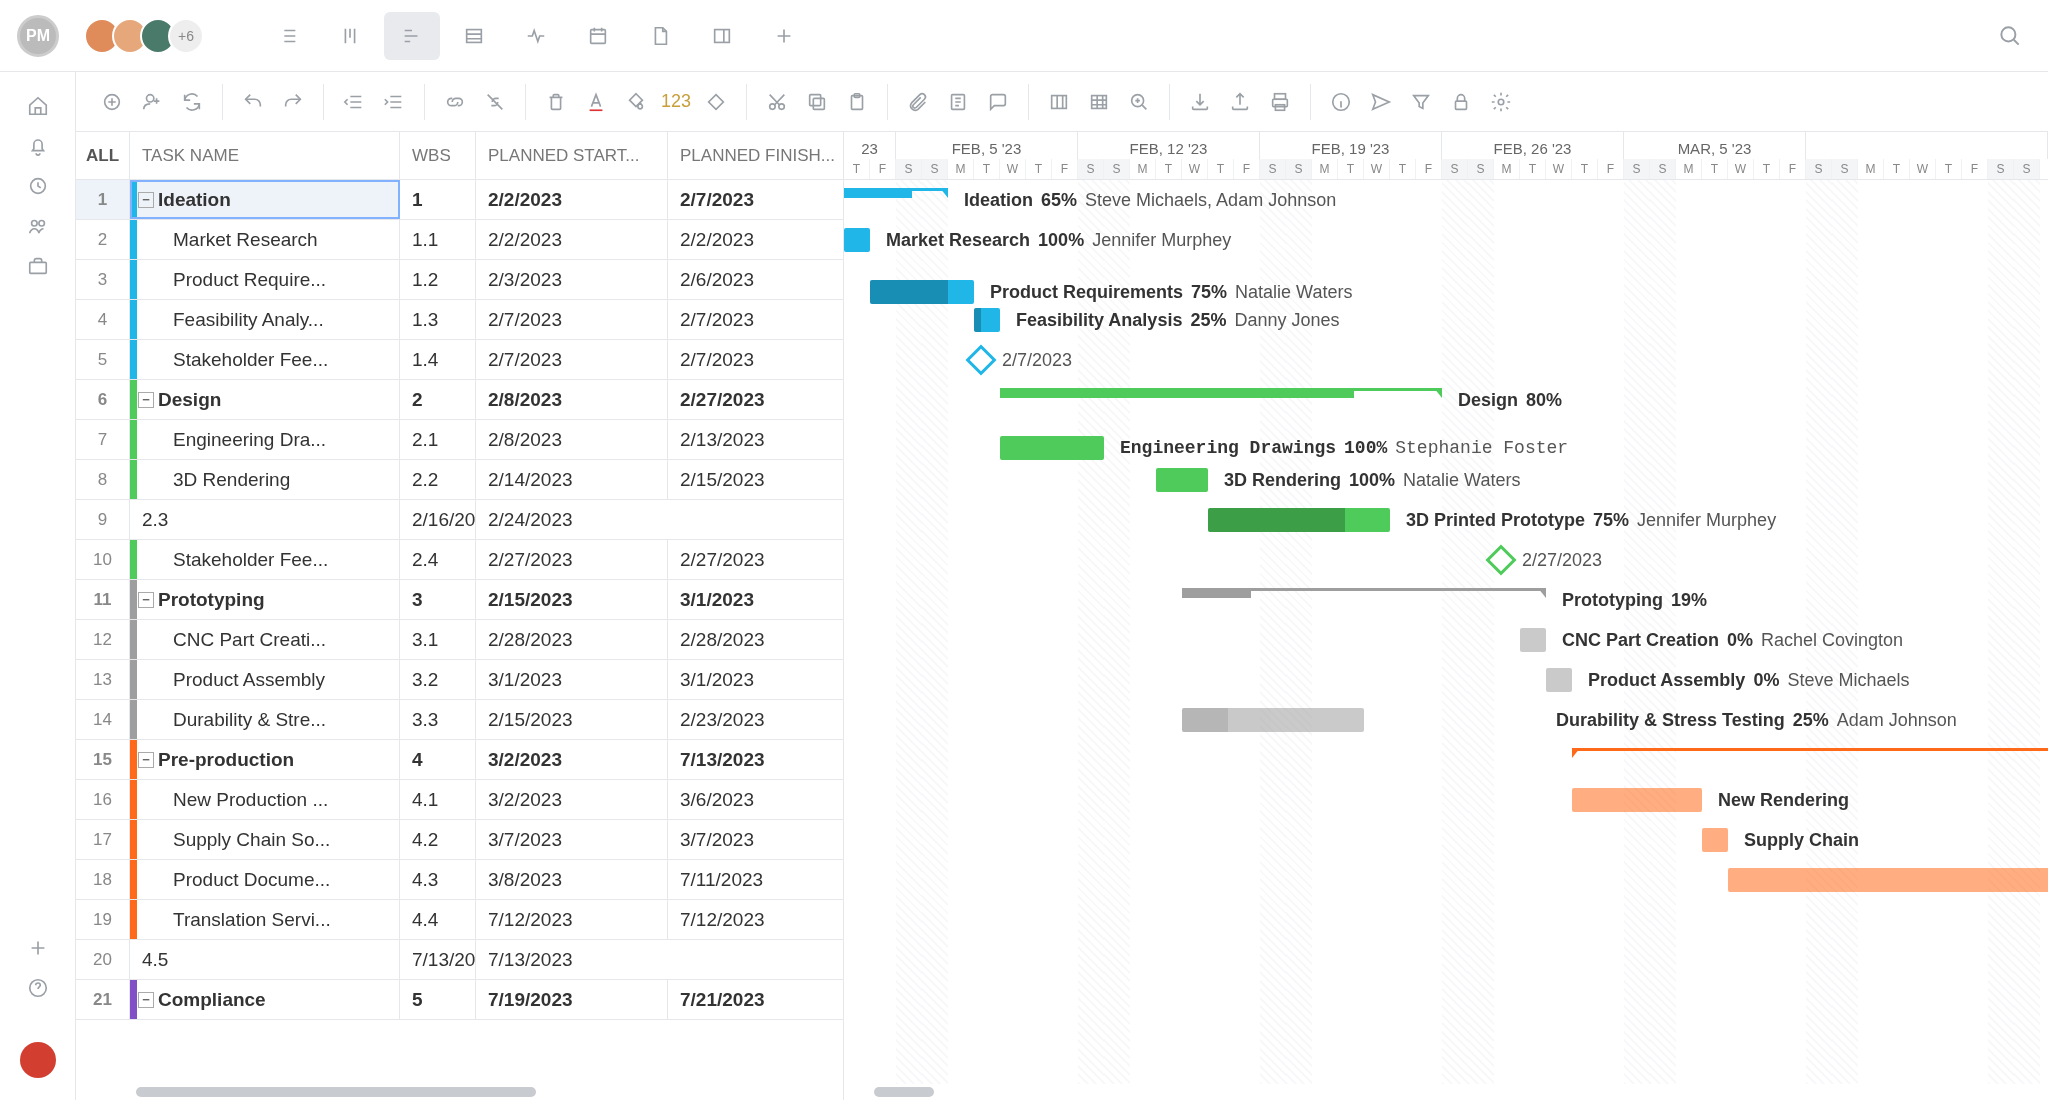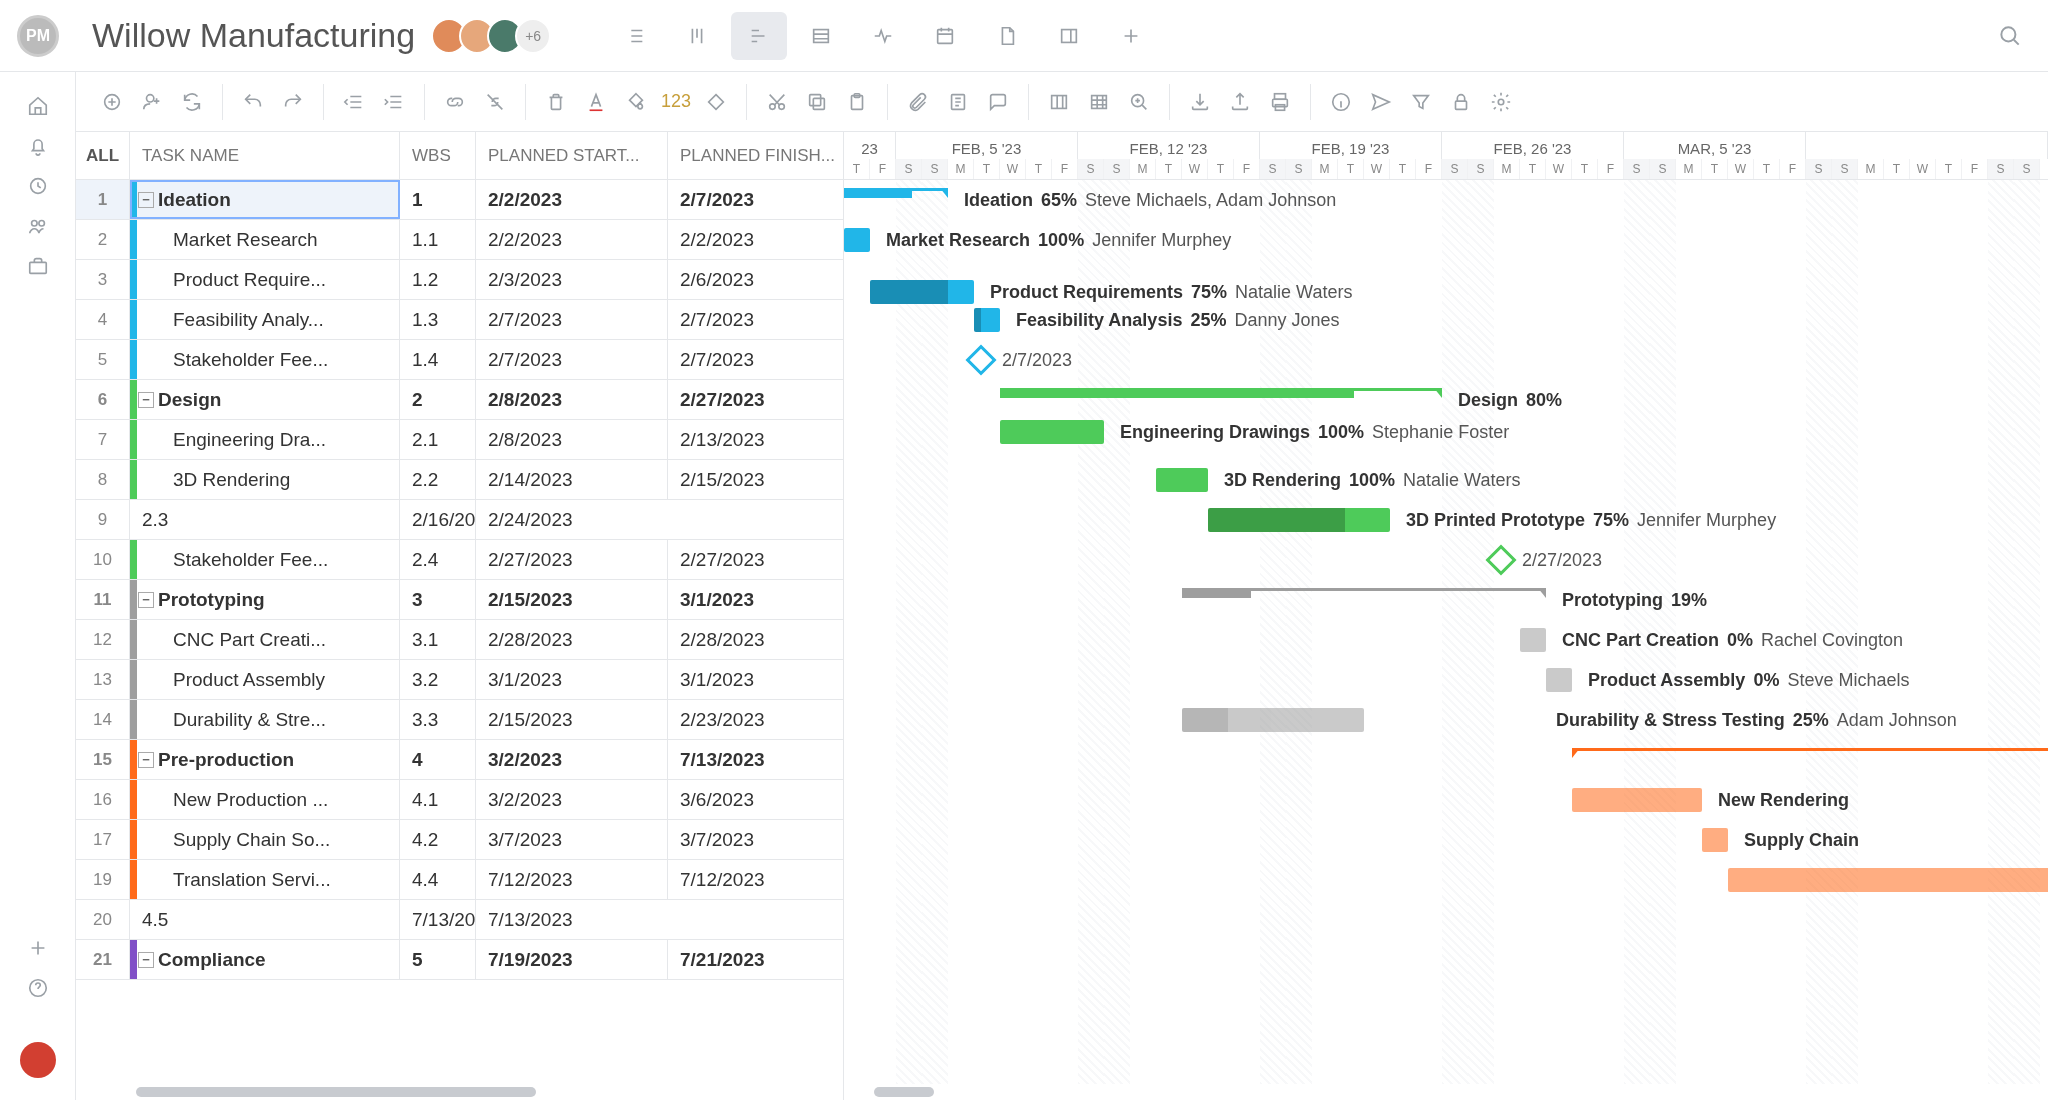--- a/index.html
+++ b/index.html
@@ -110,21 +110,20 @@
 </style>
 </head>
 <body>
 
 <div class="app">
 
   <div class="topbar">
     <div class="logo">
       <div class="logo-mark">PM</div>
     </div>
-    <div class="project-title">Willow Manufacturing</div>
     <div class="avatars">
       <div class="avatar" style="background:#e08b5a"></div>
       <div class="avatar" style="background:#e6a77b"></div>
       <div class="avatar" style="background:#4a7a6a"></div>
       <div class="avatar more">+6</div>
     </div>
     <div class="top-views" id="top-views">
         <div class="top-view">
           <svg viewBox="0 0 24 24">
             <path d="M8 6h12M8 12h12M8 18h12M4 6h.01M4 12h.01M4 18h.01"></path>
@@ -627,20 +626,32 @@
               <div class="td idx">17</div>
               <div class="td name">
                 <div class="name-wrap">
                   <div class="stripe" style="background:#ff6a1a"></div>
                   <span class="name-text" style="padding-left:36px">Supply Chain So...</span>
                 </div>
               </div>
               <div class="td">4.2</div>
               <div class="td">3/7/2023</div>
               <div class="td">3/7/2023</div>
+            </div>
+            <div class="tr">
+              <div class="td idx">18</div>
+              <div class="td name">
+                <div class="name-wrap">
+                  <div class="stripe" style="background:#ff6a1a"></div>
+                  <span class="name-text" style="padding-left:36px">Product Docume...</span>
+                </div>
+              </div>
+              <div class="td">4.3</div>
+              <div class="td">3/8/2023</div>
+              <div class="td">7/11/2023</div>
             </div>
             <div class="tr">
               <div class="td idx">19</div>
               <div class="td name">
                 <div class="name-wrap">
                   <div class="stripe" style="background:#ff6a1a"></div>
                   <span class="name-text" style="padding-left:36px">Translation Servi...</span>
                 </div>
               </div>
               <div class="td">4.4</div>
@@ -793,21 +804,21 @@
             </div>
             <div class="grow" style="top: 200px;">
               <div class="bar-summary" style="left: 156px; width: 442px; color: rgb(78, 203, 90);">
                 <div class="prog" style="width: 80%;"></div>
               </div>
               <div class="bar-label" style="left: 614px;">
                 <span class="nm">Design</span> 
                 <span class="pc">80%</span>
               </div>
             </div>
-            <div class="grow" style="top: 232px;">
+            <div class="grow" style="top: 248px; font-family: Liberation Mono, monospace;">
               <div class="bar-task" style="left: 156px; width: 104px; color: rgb(78, 203, 90); background: rgb(78, 203, 90);"></div>
               <div class="bar-label" style="left: 276px;">
                 <span class="nm">Engineering Drawings</span> 
                 <span class="pc">100%</span> 
                 <span class="as">Stephanie Foster</span>
               </div>
             </div>
             <div class="grow" style="top: 280px;">
               <div class="bar-task" style="left: 312px; width: 52px; color: rgb(78, 203, 90); background: rgb(78, 203, 90);"></div>
               <div class="bar-label" style="left: 380px;">

